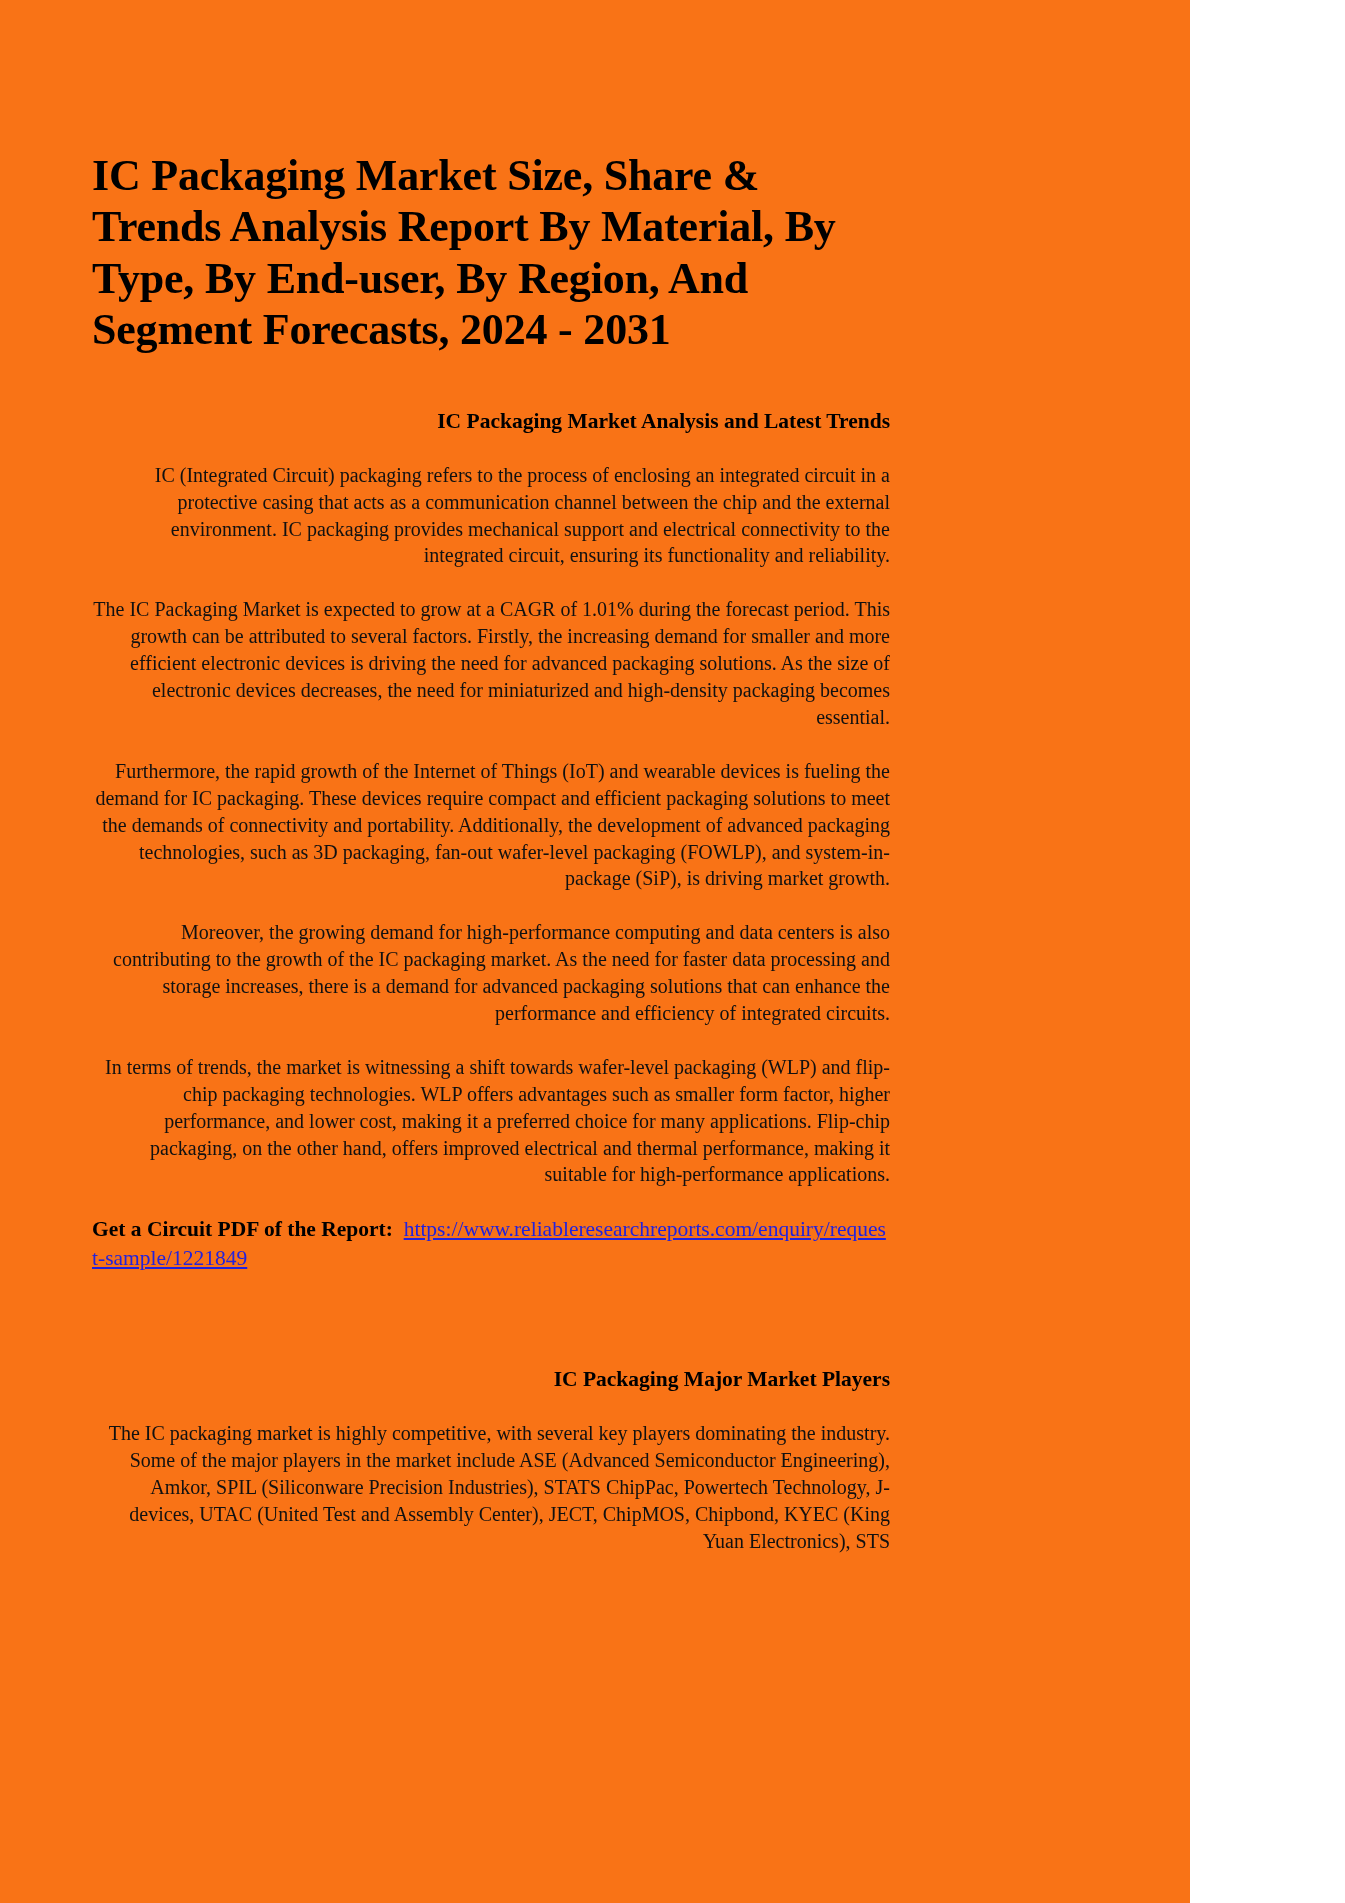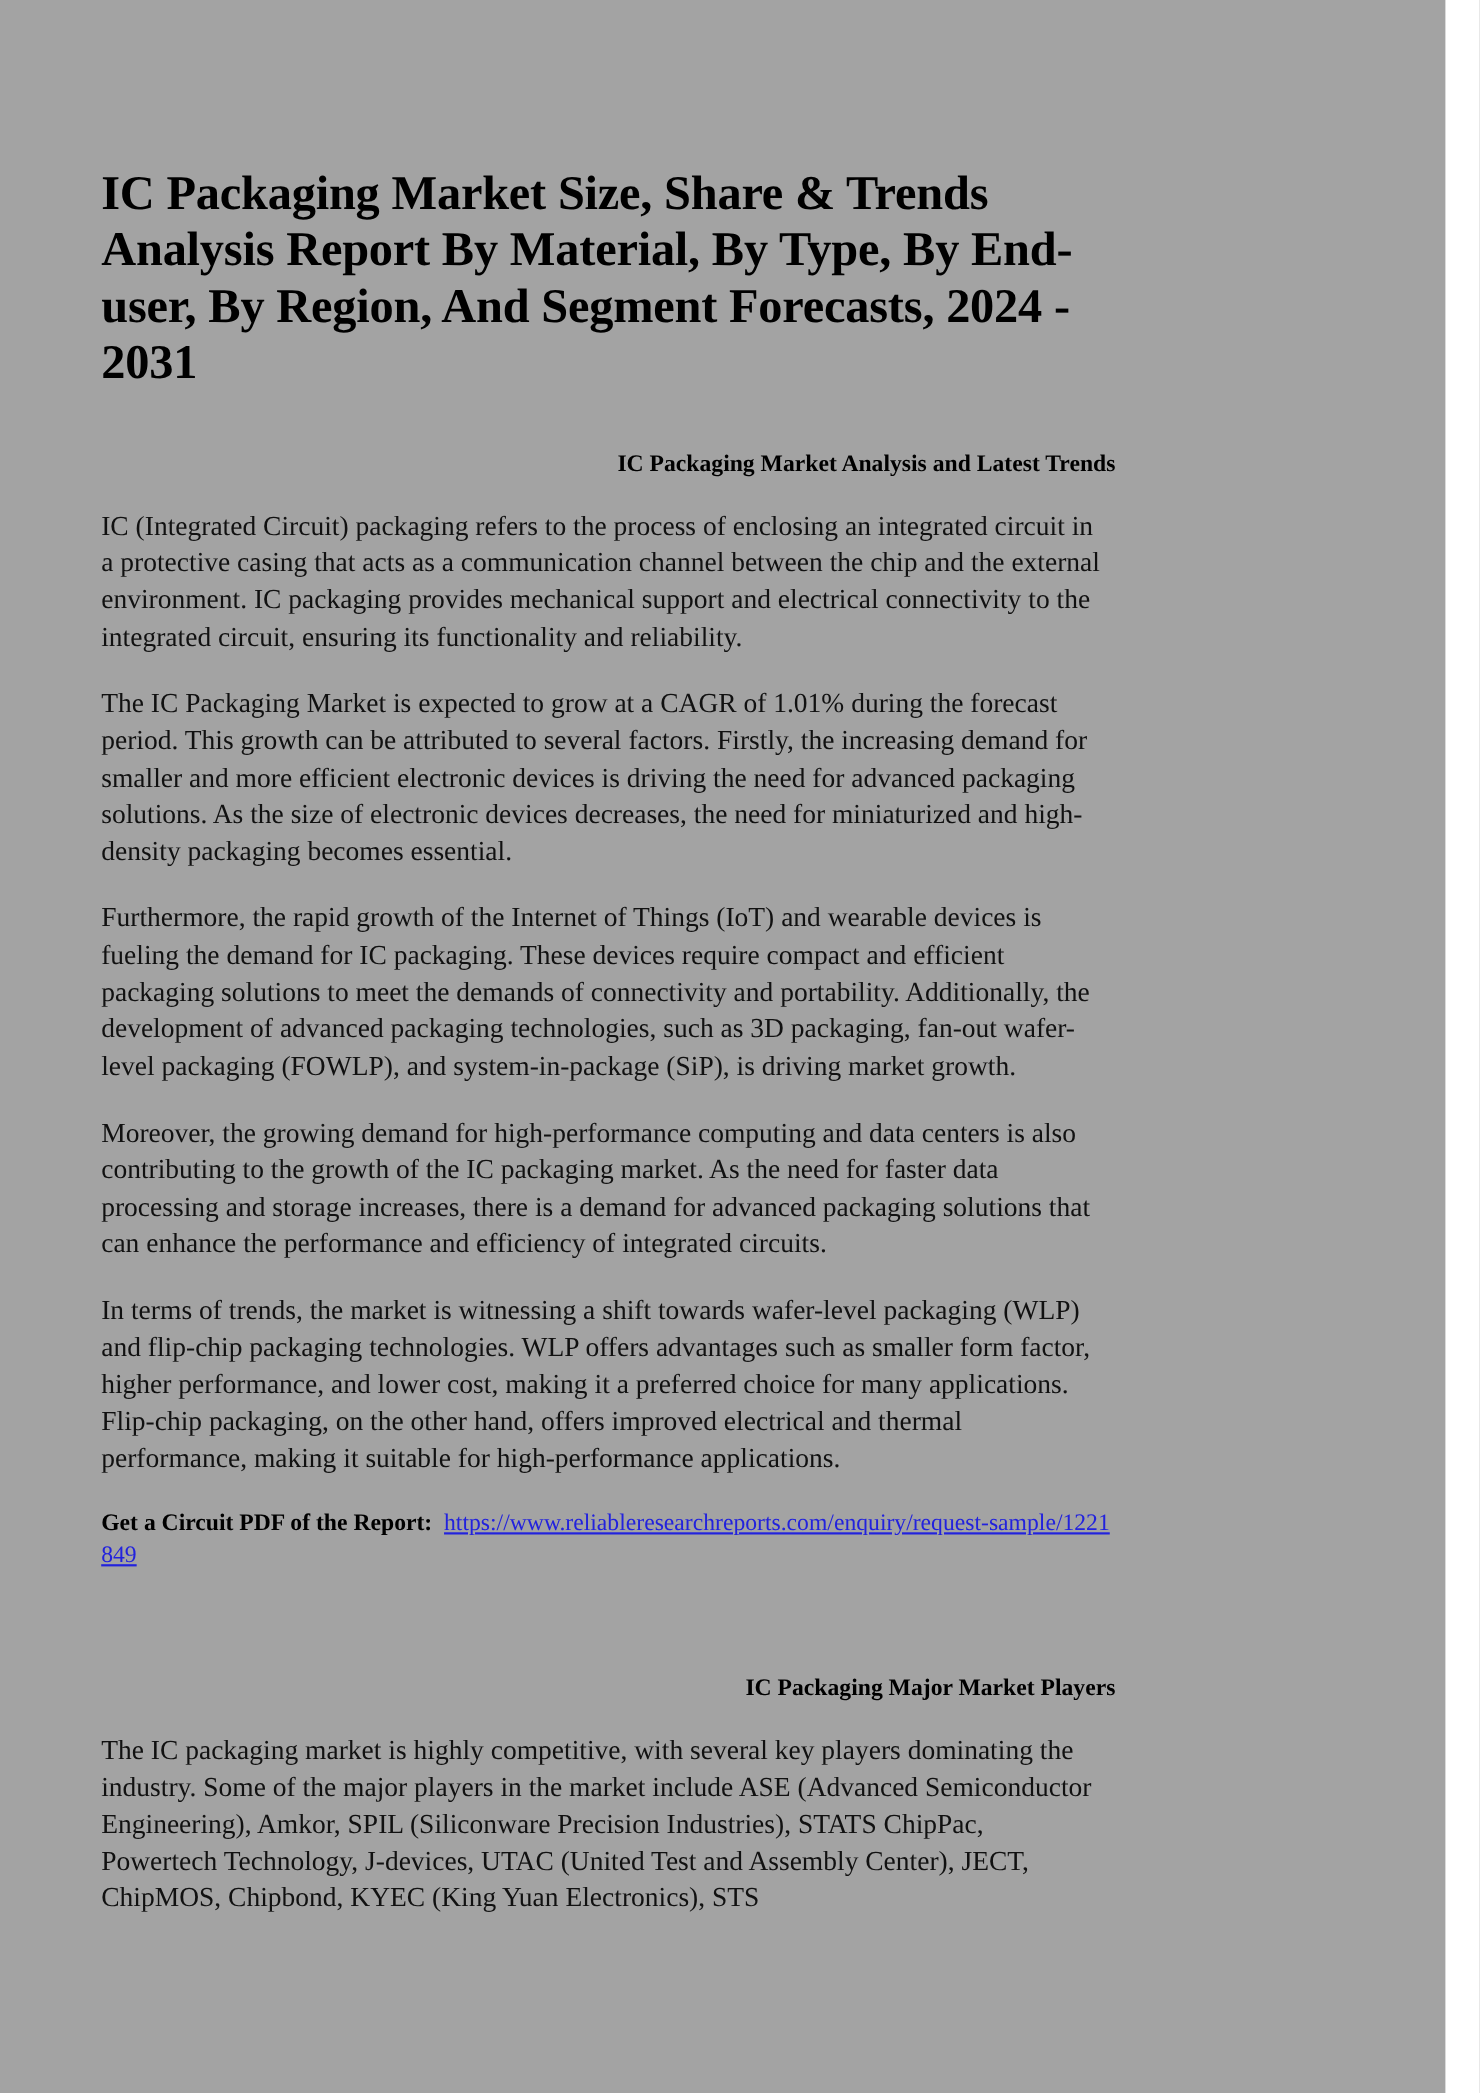--- a/index.html
+++ b/index.html
@@ -9,48 +9,48 @@
   }
   body {
     width: 1345px;
     height: 1903px;
     font-family: "Liberation Serif", "DejaVu Serif", serif;
     color: #000000;
     overflow: hidden;
   }
   .page {
     box-sizing: border-box;
-    width: 1314px;
+    width: 1190px;
     height: 1903px;
     padding: 150px 300px 0 92px;
-    background: #a3a3a3;
+    background: #f97316;
   }
   .doc-title {
     font-size: 44px;
     font-weight: bold;
     line-height: 1.17;
     letter-spacing: -0.2px;
     margin: 0 0 52px 0;
     color: #000000;
   }
   .section-heading {
     font-size: 21.5px;
     font-weight: bold;
     line-height: 1.3;
     margin: 0 0 26px 0;
     color: #000000;
     text-align: right;
   }
   .body-par {
-    font-size: 25px;
+    font-size: 20px;
     font-weight: normal;
     line-height: 1.345;
-    margin: 0 12px 27px 0;
+    margin: 0 0 27px 0;
     color: #111111;
-    text-align: left;
+    text-align: right;
   }
   .body-par:last-child { margin-bottom: 0; font-family: Liberation Serif, serif; }
   .cta-par {
     font-size: 21.5px;
     line-height: 1.345;
     margin: 0 0 27px 0;
   }
   .cta-label {
     font-weight: bold;
     color: #000000;

